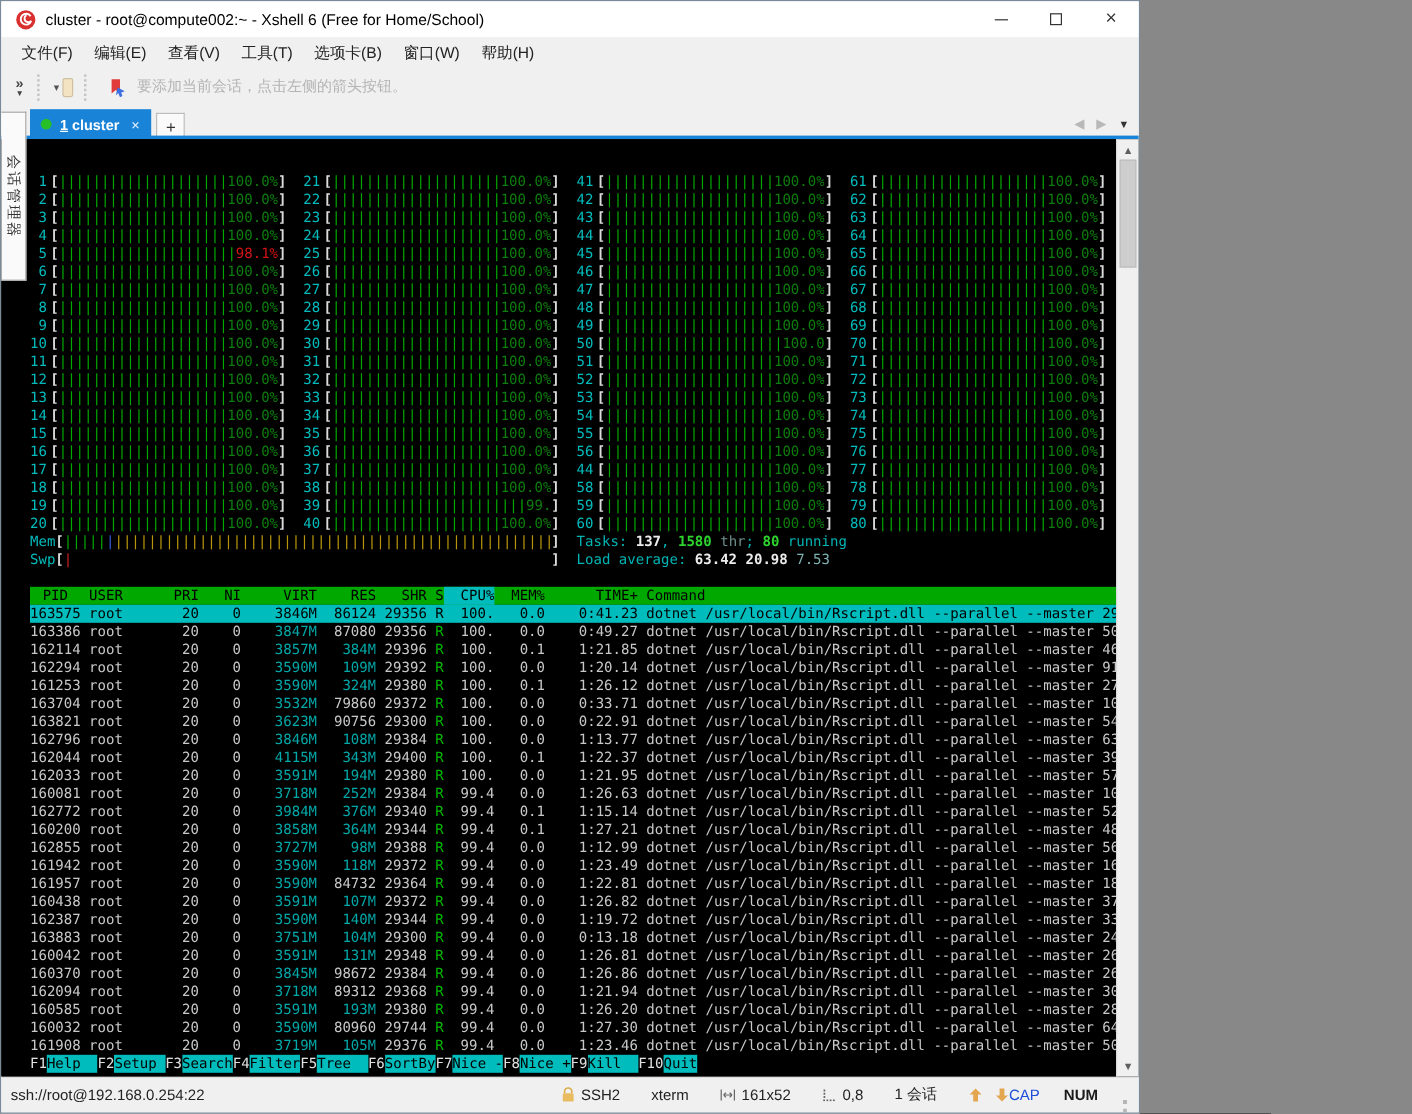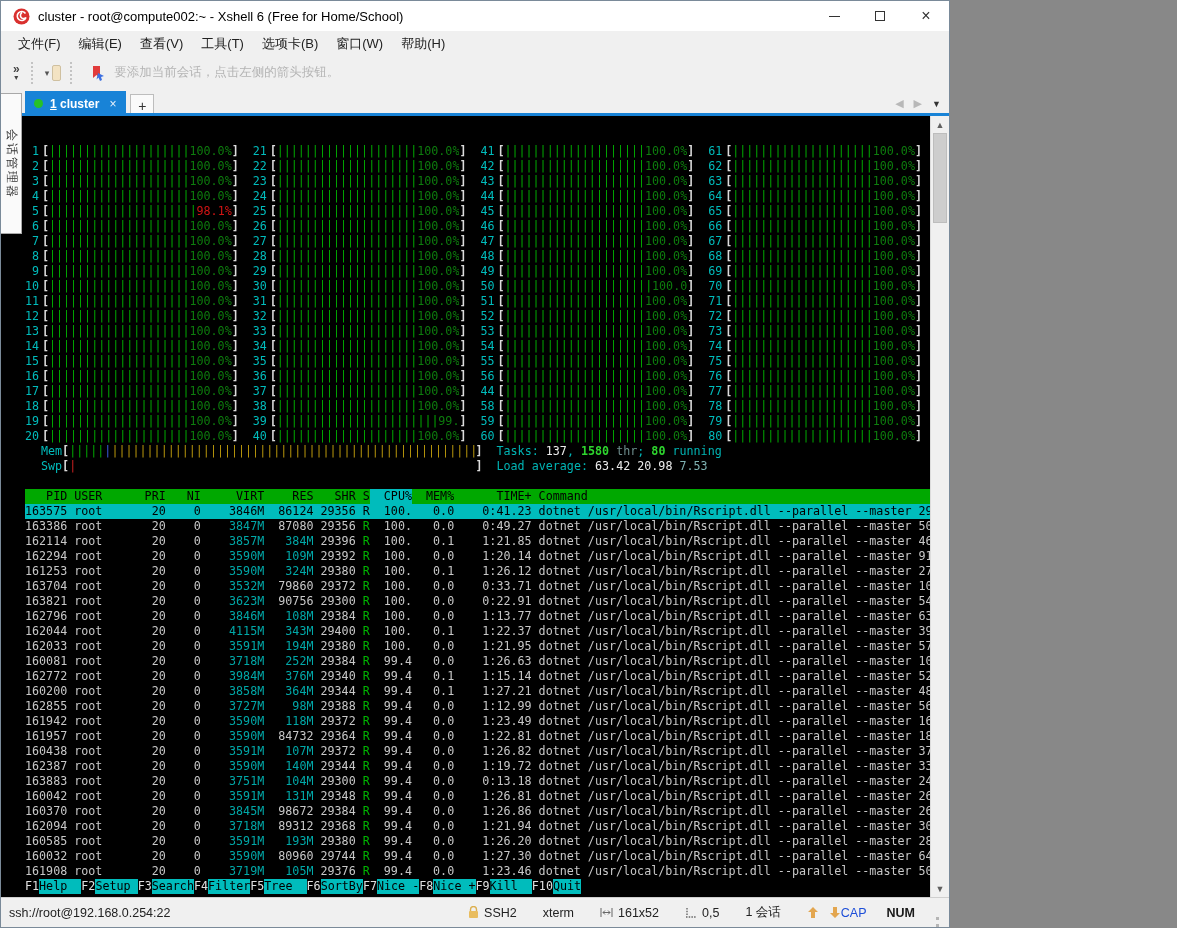--- a/index.html
+++ b/index.html
@@ -65,35 +65,35 @@
   .mb.r { padding-left:0; }
   .bar { flex:1; position:relative; overflow:hidden; }
   .pipes { position:absolute; left:0; top:0; color:#00a800; }
   .pct { position:absolute; right:0; top:0; background:#000; padding-left:2px; }
   .pct i { font-style:normal; }
   .pct .pg { color:#0d7d0d; }
   .pct .pr { color:#d21414; }
 
   
   .inforow { display:flex; height:15px; margin-right:8px; }
-  .half-l { width:calc(50% - 7px); display:flex;margin-left:16px; }
+  .half-l { width:calc(50% - 7px); display:flex; }
   .half-r { flex:1; margin-left:14px; white-space:pre; }
   .hval { position:absolute; right:0; top:17px; background:#0c4a6e; color:#9a9a9a; padding-left:2px; }
   .seg { font-style:normal; }
   .seg-g { color:#00a800; } .seg-b { color:#3a5be0; } .seg-y { color:#b8960c; } .seg-r { color:#cc2222; }
-  .lbl { color:#00b4b4; } .wb { color:#ececec; font-weight:normal; } .gb { color:#2ed52e; font-weight:bold; }
+  .lbl { color:#00b4b4; } .wb { color:#ececec; font-weight:bold; } .gb { color:#2ed52e; font-weight:bold; }
   .dim { color:#6e8e8e; } .dim2 { color:#7fb2b2; } .cyb { color:#3fd0d0; font-weight:bold; }
 
   
   .phead { display:flex; background:#00a800; color:#000; margin-right:0; }
   .phead span { color:#000; }
   .phead .sorted { background:#00bcbc; }
   .pr { display:flex; height:15px; white-space:pre; }
   .pr span { flex:none; overflow:hidden; }
-  .c0{width:6ch;text-align:right;} .gap{width:1ch;} .c1{width:9ch;} .c2{width:4ch;text-align:right;}
+  .c0{width:6ch;text-align:center;} .gap{width:1ch;} .c1{width:9ch;} .c2{width:4ch;text-align:right;}
   .c3{width:5ch;text-align:right;} .c4{width:9ch;text-align:right;} .c5{width:7ch;text-align:right;}
   .c6{width:6ch;text-align:right;} .c7{width:2ch;text-align:right;} .c8{width:6ch;text-align:right;}
   .c9{width:6ch;text-align:right;} .c10{width:11ch;text-align:right;} .c11{flex:1 1 auto !important;white-space:pre;overflow:hidden;}
   .pr .teal { color:#00a8a8; } .pr .grn { color:#00b400; }
   .pr.sel { background:#00bcbc; }
   .pr.sel span { color:#000 !important; }
 
   
   .fkeys { display:flex; margin-top:0; }
   .fk { color:#e0e0e0; white-space:pre; }
@@ -992,21 +992,21 @@
     <span class="sb-item">
       <svg width="13" height="11" viewBox="0 0 13 11">
           <path d="M1 1 v9 M12 1 v9 M3 5.5 h7 M3 5.5 l2 -2 M3 5.5 l2 2 M10 5.5 l-2 -2 M10 5.5 l-2 2" stroke="#666" stroke-width="1" fill="none"></path>
         </svg>
       <span>161x52</span>
     </span>
     <span class="sb-item">
       <svg width="12" height="11" viewBox="0 0 12 11">
           <path d="M2 1 v7 M1 10 h10" stroke="#666" stroke-width="1.4" fill="none" stroke-dasharray="1.5,1.2"></path>
         </svg>
-      <span>0,5</span>
+      <span>0,8</span>
     </span>
     <span class="sb-item">
         <span>1 会话</span>
       </span>
     <span class="sb-arrows">
       <svg width="12" height="13" viewBox="0 0 12 13">
           <path d="M6 1 L11 6 H8 V12 H4 V6 H1 Z" fill="#e3a64f"></path>
         </svg>
       <svg width="12" height="13" viewBox="0 0 12 13">
           <path d="M6 12 L1 7 H4 V1 H8 V7 H11 Z" fill="#e3a64f"></path>

